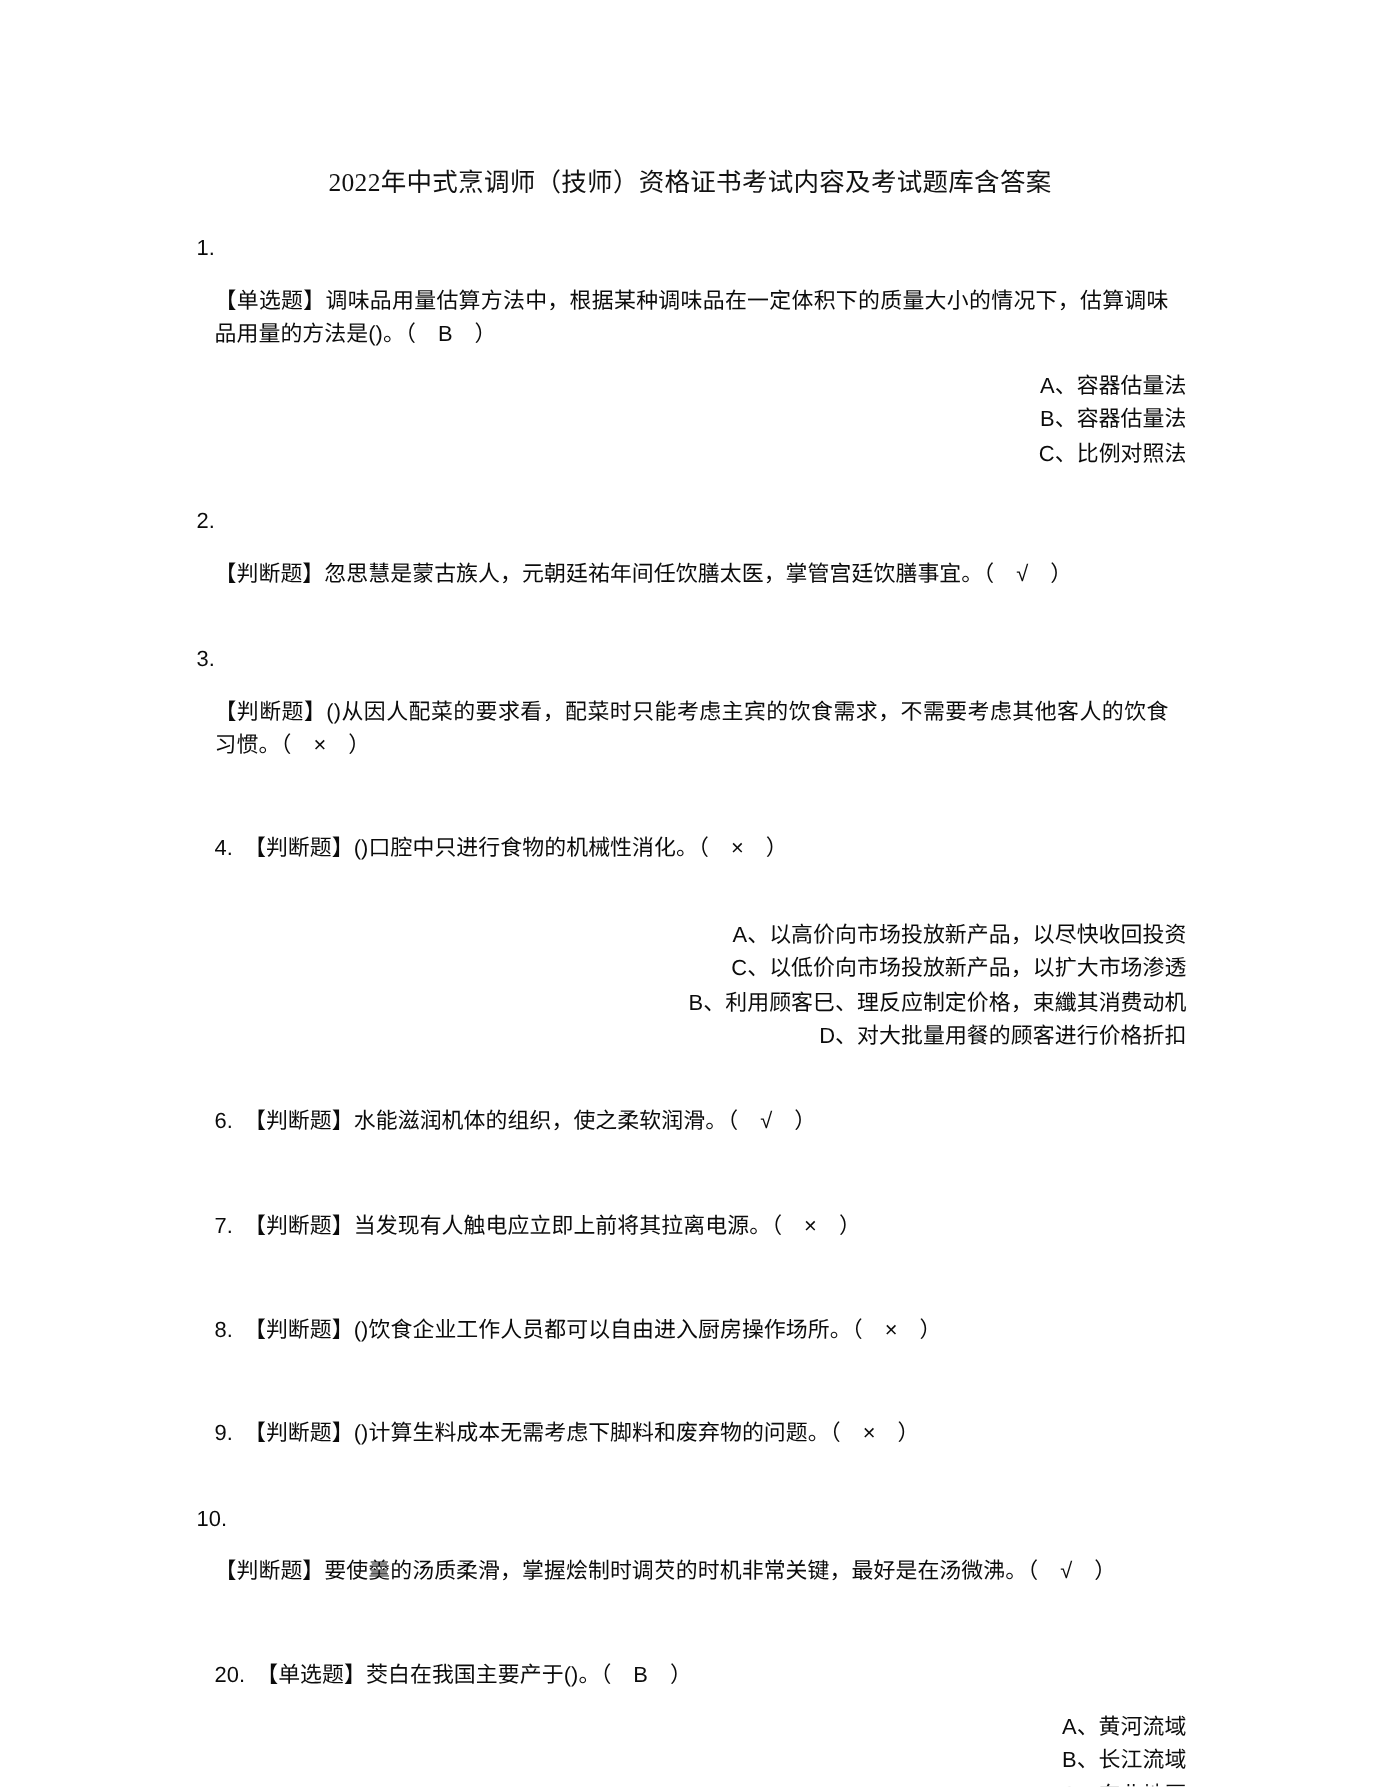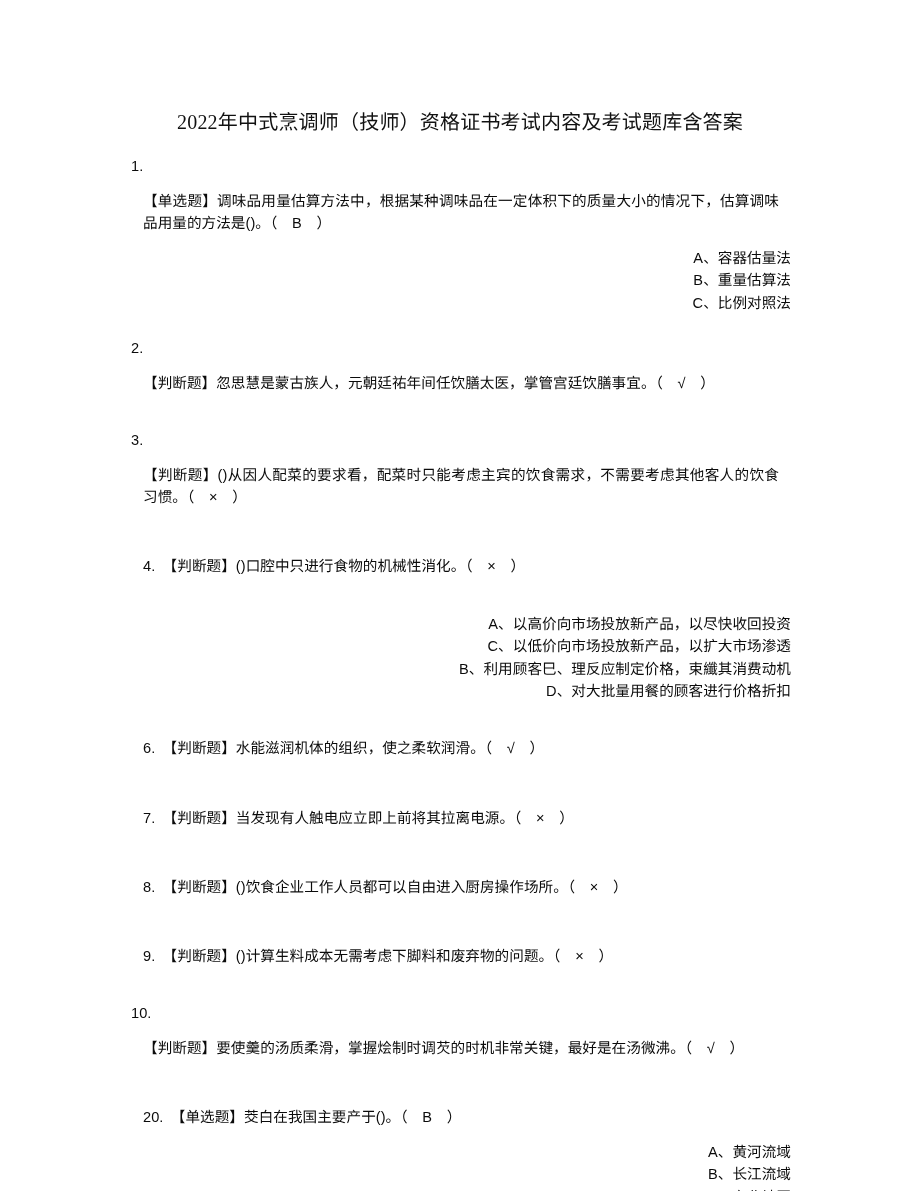--- a/index.html
+++ b/index.html
@@ -27,21 +27,21 @@
     overflow: hidden;
   }
 
   .doc-title {
     position: absolute;
     left: 0;
     top: 110px;
     width: 920px;
     text-align: center;
     font-family: "Liberation Serif", "DejaVu Serif", serif;
-    font-size: 20px;
+    font-size: 17px;
     line-height: 24px;
     letter-spacing: 0.2px;
     color: #111111;
     white-space: nowrap;
   }
 
   .body-block {
     position: absolute;
     left: 131px;
     top: 155px;
@@ -84,21 +84,21 @@
 
 <div class="page">
 
   <div class="doc-title">2022年中式烹调师（技师）资格证书考试内容及考试题库含答案</div>
 
   <div class="body-block" id="question-list">
       <div class="q">
         <div class="q-num-line">1.</div>
         <div class="q-stem">【单选题】调味品用量估算方法中，根据某种调味品在一定体积下的质量大小的情况下，估算调味品用量的方法是()。（　B　）</div>
         <div class="q-opt">A、容器估量法</div>
-        <div class="q-opt">B、重量估算法</div>
+        <div class="q-opt">B、容器估量法</div>
         <div class="q-opt">C、比例对照法</div>
       </div>
       <div class="gap-lg"></div>
       <div class="q">
         <div class="q-num-line">2.</div>
         <div class="q-stem">【判断题】忽思慧是蒙古族人，元朝廷祐年间任饮膳太医，掌管宫廷饮膳事宜。（　√　）</div>
       </div>
       <div class="gap-lg"></div>
       <div class="q">
         <div class="q-num-line">3.</div>

